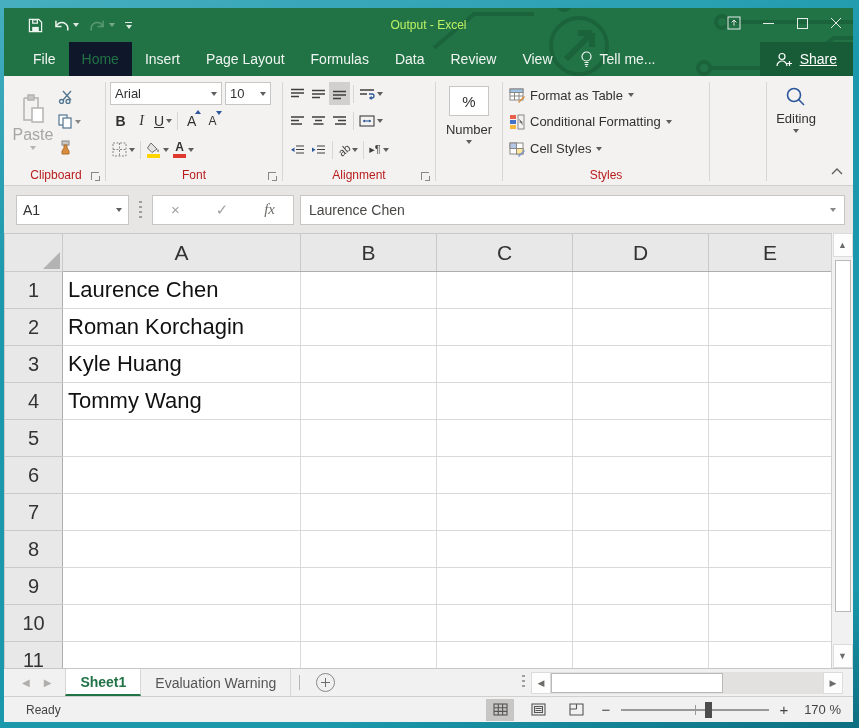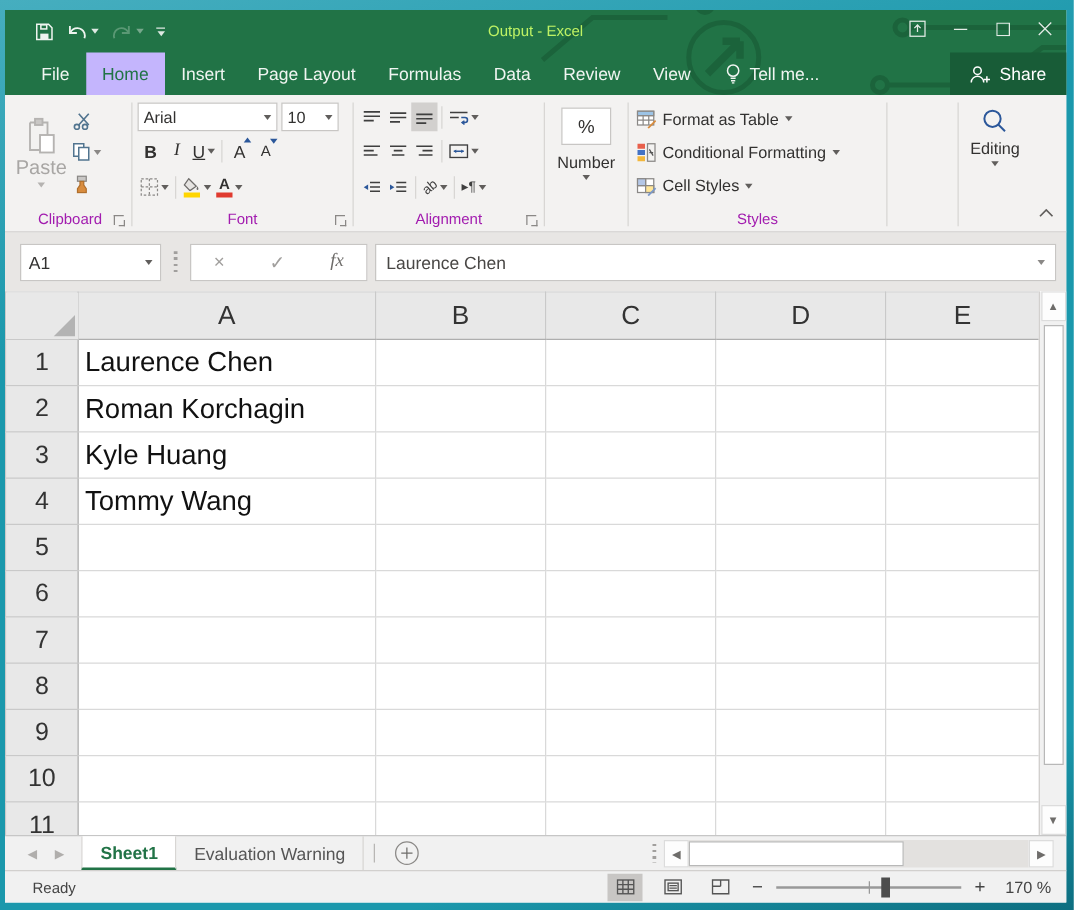--- a/index.html
+++ b/index.html
@@ -21,29 +21,29 @@
   .qat-btn.dim .tri { opacity: .45; }
   .qat-more { display: flex; flex-direction: column; align-items: center; gap: 2px; color: #dfe9e3; cursor: pointer; }
   .qat-more .bar { width: 7px; height: 1px; background: #dfe9e3; }
   .win-title { position: absolute; left: 50%; transform: translateX(-50%); color: #bef264; font-size: 12px; white-space: nowrap; }
   .win-controls { position: absolute; right: 0; top: 0; height: 30px; display: flex; align-items: center; }
   .win-btn { width: 34px; height: 30px; display: flex; align-items: center; justify-content: center; color: #e4ece7; cursor: pointer; }
 
   
   .tabrow { position: relative; z-index: 1; height: 34px; display: flex; align-items: stretch; padding-left: 16px; }
   .rtab { padding: 0 13px; display: flex; align-items: center; color: #f0f5f1; font-size: 14px; cursor: pointer; white-space: nowrap; }
-  .rtab.active { background: #c4b5fd; color: #217346; }
+  .rtab.active { background: #0f172a; color: #217346; }
   .tellme { display: flex; align-items: center; gap: 7px; color: #f0f5f1; font-size: 14px; padding: 0 10px; margin-left: 4px; cursor: pointer; }
-  .share { margin-left: auto; background: #185c37; color: #fff; font-size: 14px; display: flex; align-items: center; gap: 7px; padding: 0 16px; cursor: pointer; }
+  .share { margin-left: auto; background: #185c37; color: #fff; font-size: 14px; display: flex; align-items: center; gap: 7px; padding: 0 16px; cursor: pointer; text-decoration: underline; }
 
   
   .ribbon { flex: 0 0 110px; background: #f3f2f1; border-bottom: 1px solid #d2d0ce; display: flex; position: relative; padding: 2px 2px 0 4px; }
   .rgroup { display: flex; flex-direction: column; padding: 2px 3px 0; }
   .rg-body { flex: 1; display: flex; }
-  .rg-foot { flex: 0 0 21px; position: relative; display: flex; align-items: center; justify-content: center; color: #a21caf; font-size: 12px; }
+  .rg-foot { flex: 0 0 21px; position: relative; display: flex; align-items: center; justify-content: center; color: #b91c1c; font-size: 12px; }
   .launcher { position: absolute; right: 2px; bottom: 5px; width: 8px; height: 8px; border-left: 1px solid #8a8886; border-top: 1px solid #8a8886; cursor: pointer; }
   .launcher::after { content: ""; position: absolute; right: -1px; bottom: -1px; width: 4px; height: 4px; border-right: 1px solid #8a8886; border-bottom: 1px solid #8a8886; }
   .gsep { width: 1px; background: #d8d6d4; margin: 4px 1px; }
 
   
   .paste-btn { width: 44px; display: flex; flex-direction: column; align-items: center; justify-content: center; gap: 2px; color: #a8a6a4; font-size: 16px; cursor: pointer; }
   .clip-mini { display: flex; flex-direction: column; justify-content: space-around; padding: 4px 0; }
   .mini-btn { display: flex; align-items: center; gap: 3px; height: 22px; padding: 0 3px; color: #8a8886; cursor: pointer; }
 
   

